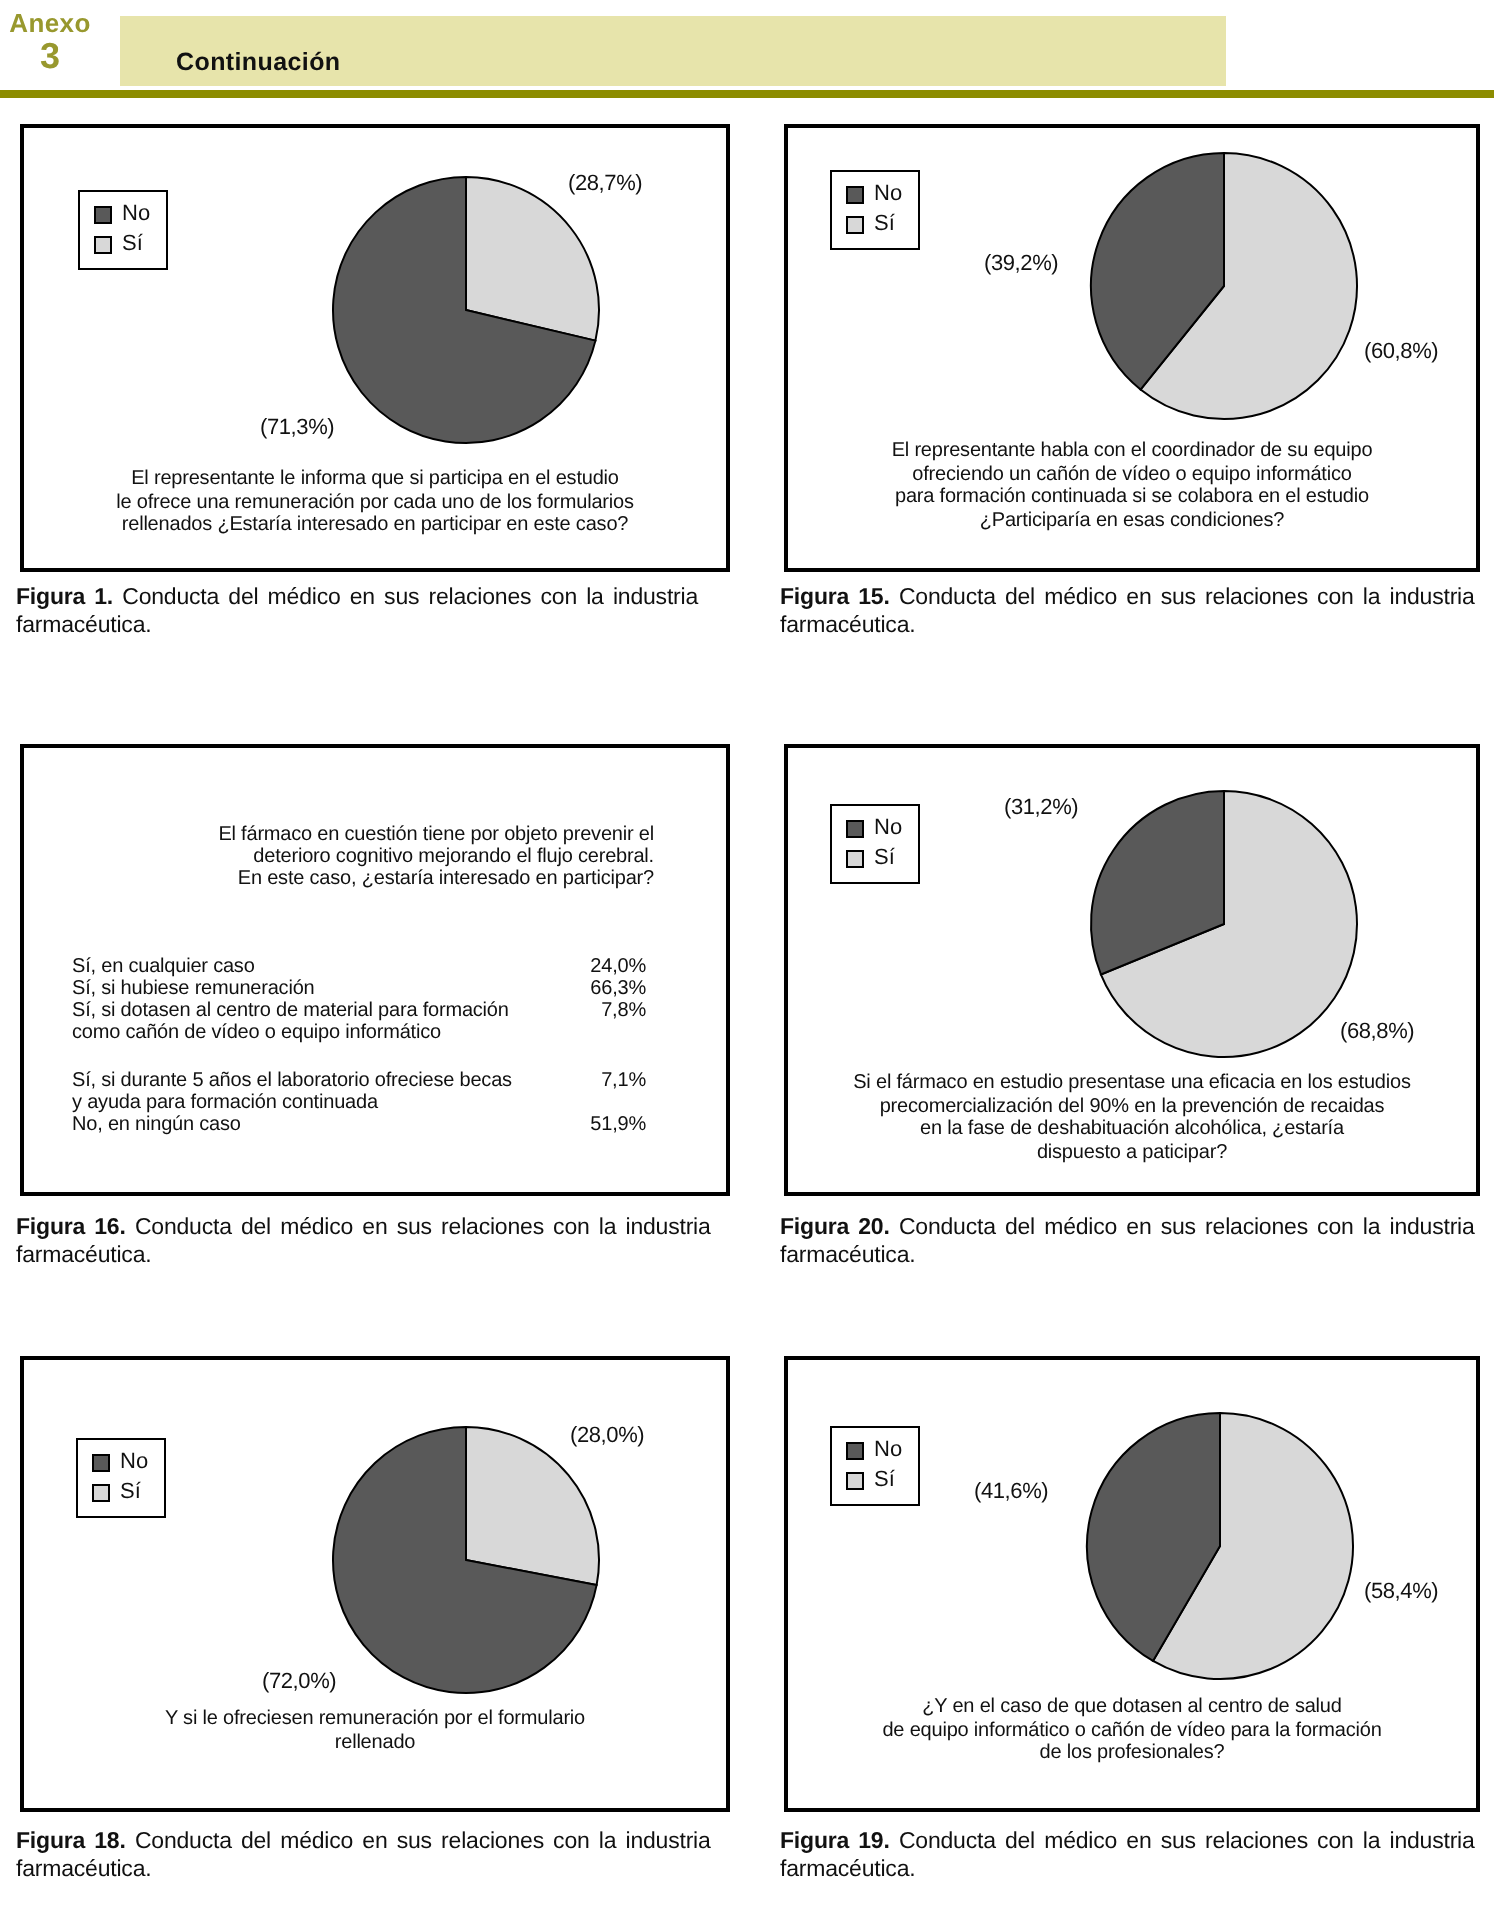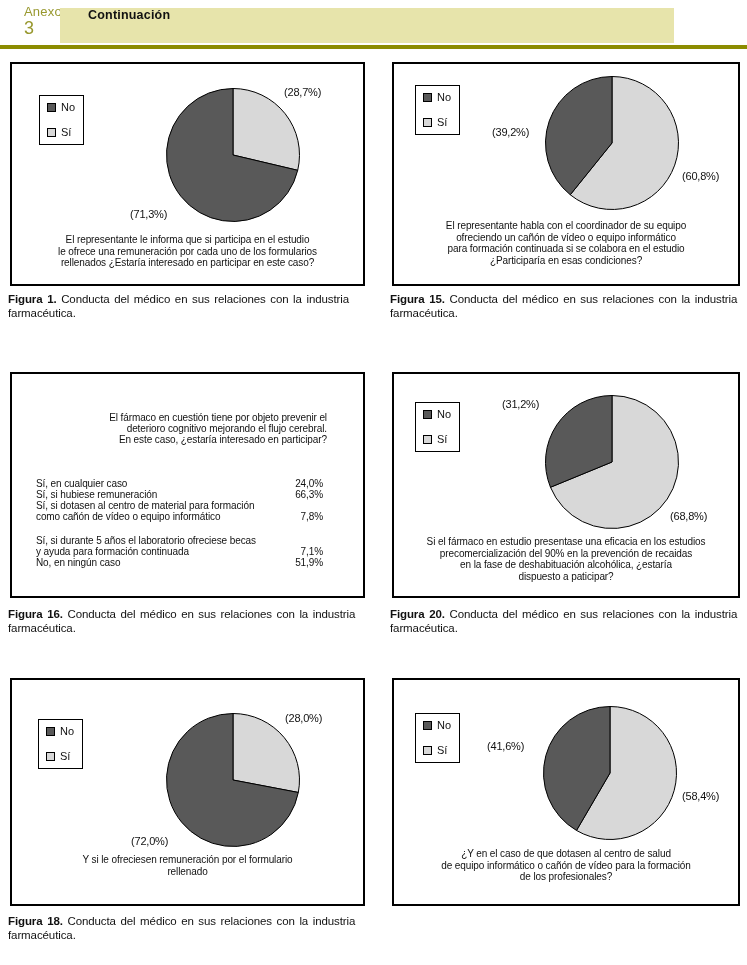--- a/index.html
+++ b/index.html
@@ -1,43 +1,43 @@
 <!DOCTYPE html>
 <html lang="es" style="--accent: #98982e; --band: #e7e4ab; --rule: #8c8c00; --pie_no: #595959; --pie_si: #d8d8d8; --panel_border: #000000;"><head>
 <meta charset="utf-8">
 <style>
   *{box-sizing:border-box;margin:0;padding:0}
   html,body{background:#fff}
   body{font-family:"Liberation Sans",sans-serif;color:#111}
   #page{position:relative;width:747px;height:965px;background:#fff;overflow:hidden}
 
   
-  .annex{position:absolute;left:24px;top:5px;width:50px;text-align:left;color:var(--accent);font-weight:normal}
+  .annex{position:absolute;left:0;top:5px;width:50px;text-align:center;color:var(--accent);font-weight:bold}
   .annex-word{font-size:13px;line-height:14px;letter-spacing:.2px}
   .annex-num{font-size:18px;line-height:19px}
-  .band{position:absolute;left:60px;top:8px;width:614px;height:35px;background:var(--band);display:flex;align-items:flex-start;padding:0 0 5px 28px}
+  .band{position:absolute;left:60px;top:8px;width:553px;height:35px;background:var(--band);display:flex;align-items:flex-end;padding:0 0 5px 28px}
   .cont{font-size:12.5px;font-weight:bold;color:#111;letter-spacing:.2px}
   .rule{position:absolute;left:0;top:45px;width:747px;height:4px;background:var(--rule)}
 
   
   .panel{position:absolute;border:2px solid var(--panel_border);background:#fff}
-  .legend{position:absolute;border:1px solid #000;background:#fff;padding:6px 8px 6px 7px;display:flex;flex-direction:column;gap:14px}
+  .legend{position:absolute;border:1px solid #000;background:#fff;padding:6px 8px 6px 7px;display:flex;flex-direction:column;gap:4px}
   .legend-row{display:flex;align-items:center;gap:5px}
   .swatch{width:9px;height:9px;border:1px solid #000;display:inline-block;flex:none}
   .sw-no{background:var(--pie_no)}
   .sw-si{background:var(--pie_si)}
   .legend-label{font-size:11px;line-height:11px}
   .pie{position:absolute}
   .slice-label{position:absolute;font-size:11px;line-height:12px;white-space:nowrap;letter-spacing:-.2px}
   .question{position:absolute;left:4px;right:4px;text-align:center;font-size:10px;line-height:11.5px;white-space:pre-line;letter-spacing:-.1px}
 
   
   .f16-question{position:absolute;left:4px;right:36px;top:38px;text-align:right;font-size:10px;line-height:11px;white-space:pre-line;letter-spacing:-.1px}
   .resp-list{position:absolute;left:24px;right:40px;top:104px;display:flex;flex-direction:column}
-  .resp-row{display:flex;align-items:flex-end}
+  .resp-row{display:flex;align-items:flex-start}
   .resp-row.gap{margin-top:13px}
   .resp-text{flex:1;font-size:10px;line-height:11px;white-space:pre-line;letter-spacing:-.1px}
   .resp-value{font-size:10px;line-height:11px;letter-spacing:-.1px}
 
   
   .caption{position:absolute;font-size:11.5px;line-height:14px;word-spacing:1.5px;letter-spacing:-.1px}
   .caption b{font-weight:bold}
 </style>
 </head>
 <body>
@@ -191,14 +191,15 @@
     <div class="pie" style="left:148px;top:25px;width:136px;height:136px"><svg width="136" height="136" viewBox="0 0 136 136">
           <path d="M 68 68 L 68 1.5 A 66.5 66.5 0 1 1 34.50905709122193 125.45090724332357 Z" fill="#d8d8d8" stroke="#000" stroke-width="1"></path>
           <path d="M 68 68 L 34.50905709122193 125.45090724332357 A 66.5 66.5 0 0 1 68 1.5 Z" fill="#595959" stroke="#000" stroke-width="1"></path>
         </svg></div>
     <span class="slice-label" style="left:93px;top:60px">(41,6%)</span>
     <span class="slice-label" style="left:288px;top:110px">(58,4%)</span>
     <p class="question" style="top:168px">¿Y en el caso de que dotasen al centro de salud
 de equipo informático o cañón de vídeo para la formación
 de los profesionales?</p>
   </section>
+  <p class="caption" style="left:390px;top:914px;width:356px"><b>Figura 19.</b> <span>Conducta del médico en sus relaciones con la industria farmacéutica.</span></p>
 
 </div>
 
 </body></html>

